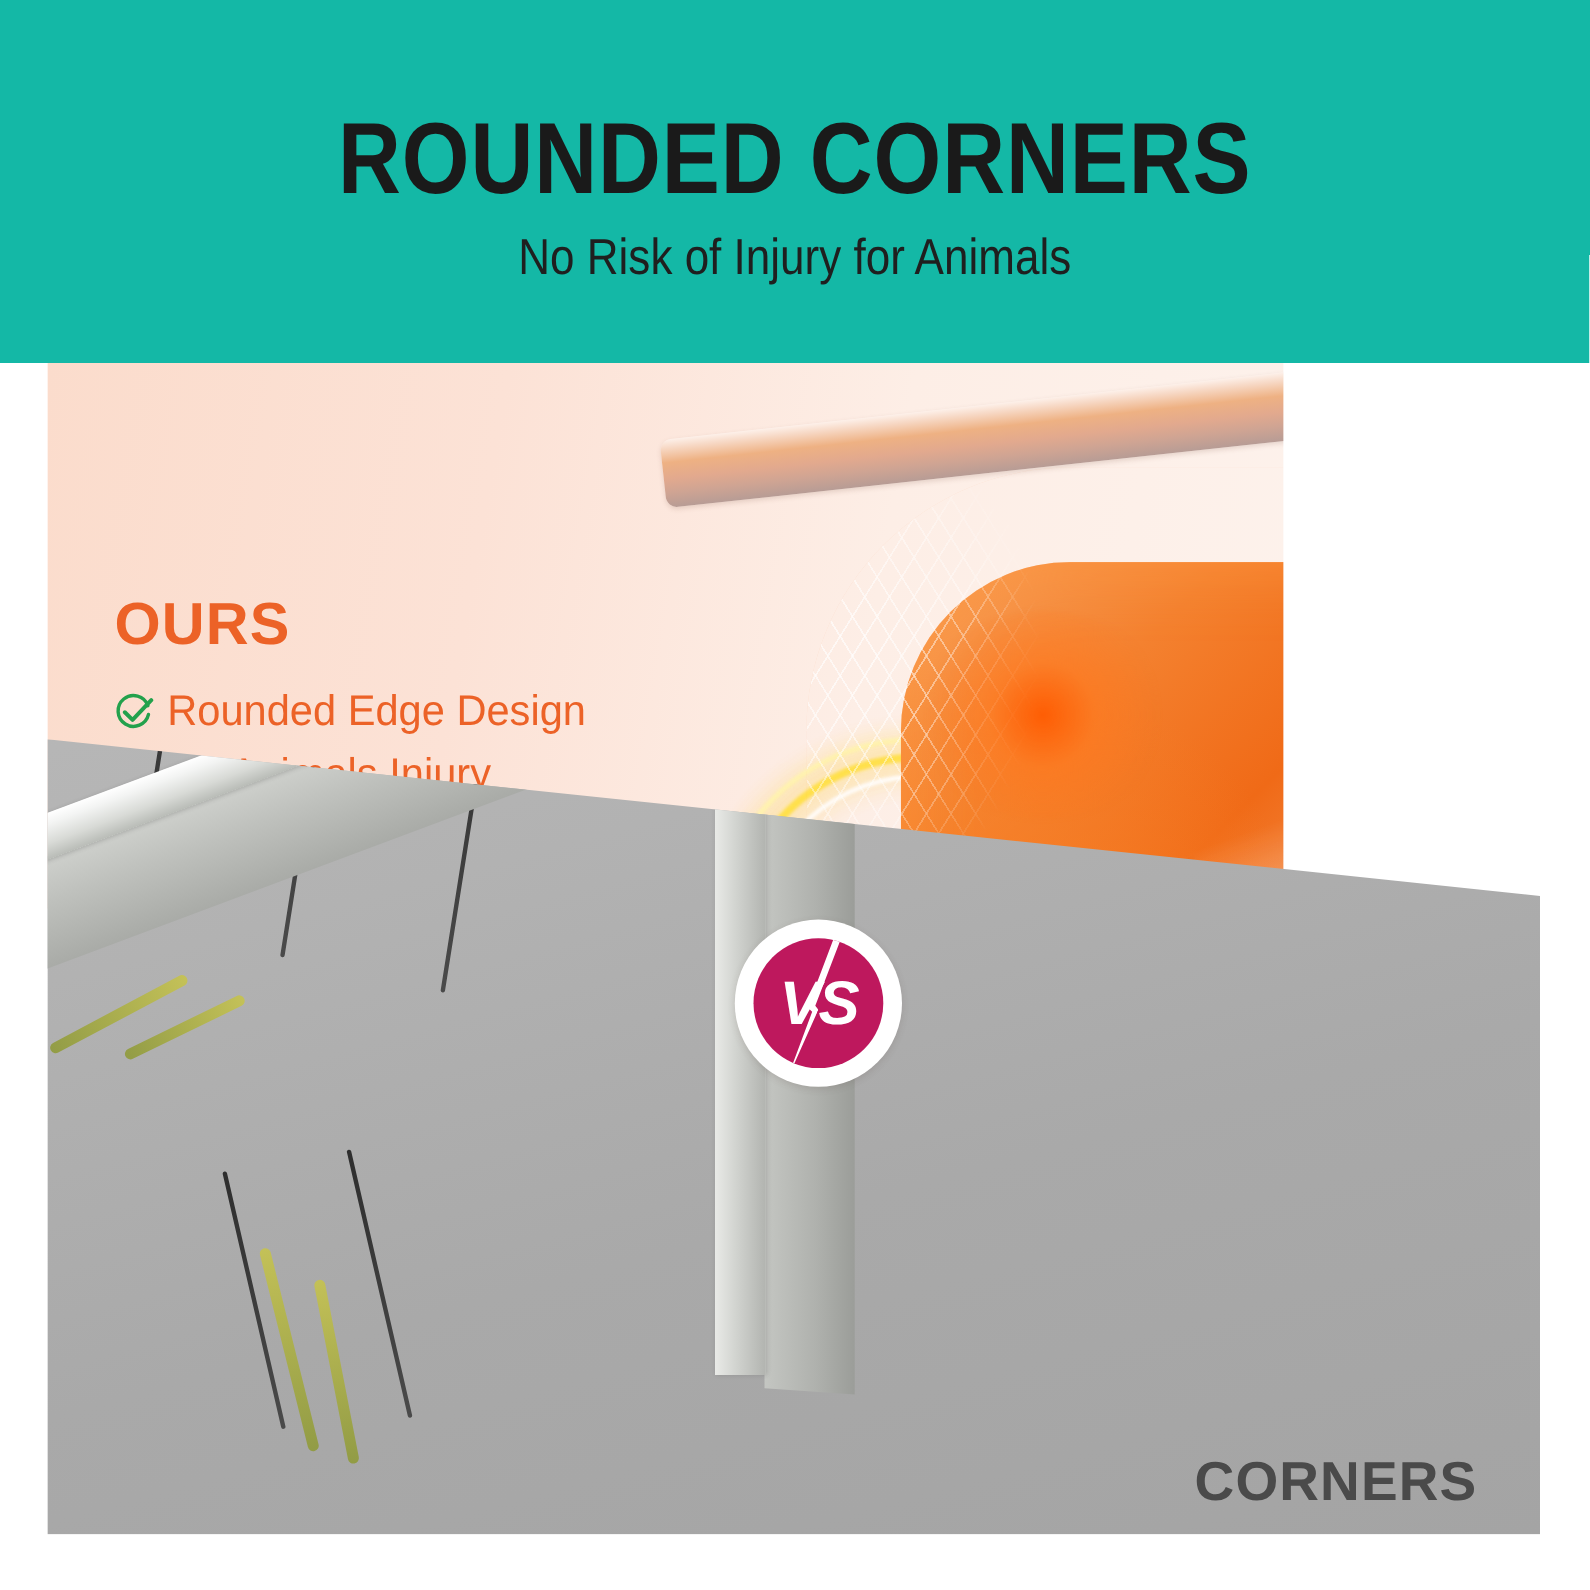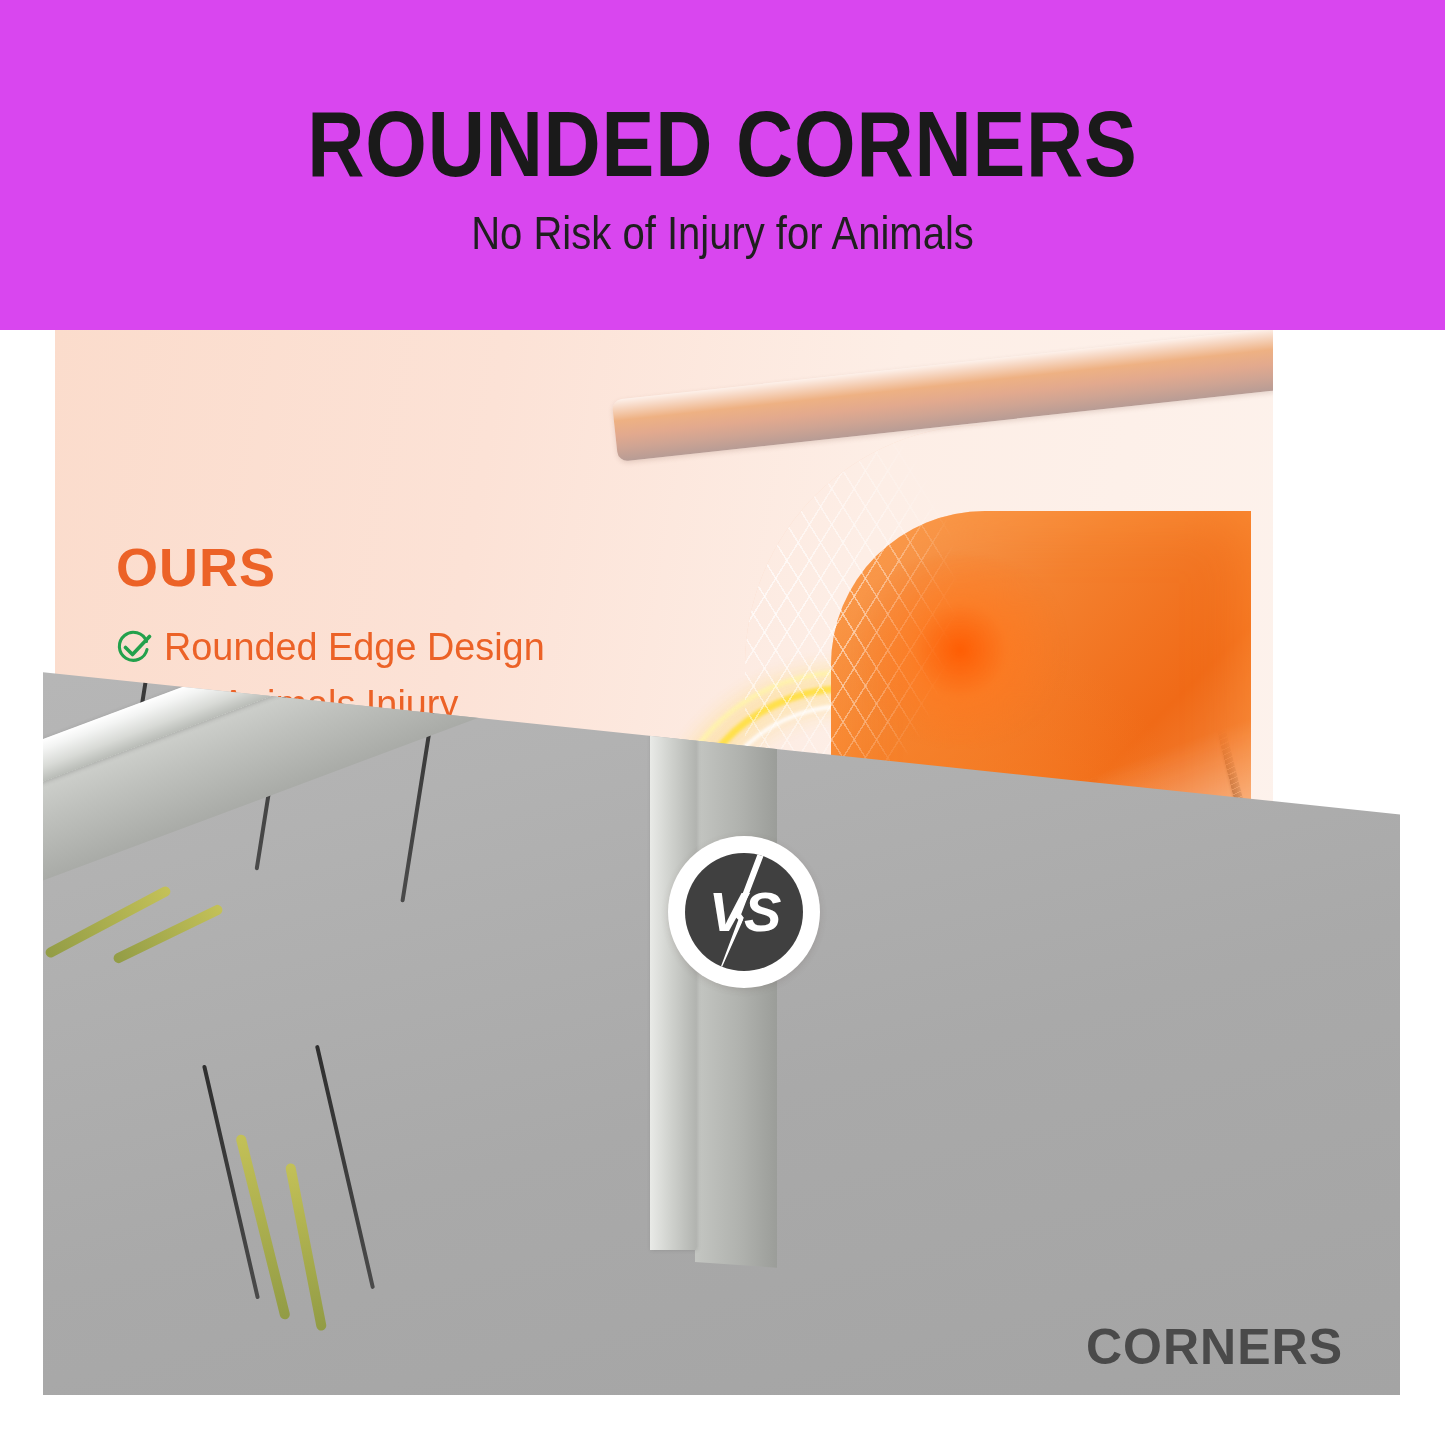--- a/index.html
+++ b/index.html
@@ -14,21 +14,21 @@
     overflow: hidden;
     position: relative;
   }
 
   
   #header {
     position: absolute;
     top: 0; left: 0;
     width: 1445px;
     height: 330px;
-    background: #d946ef;
+    background: #14b8a6;
   }
   #page-title {
     position: absolute;
     top: 96px;
     left: 0;
     width: 1445px;
     text-align: center;
     font-family: "Liberation Sans Narrow", "Liberation Sans", sans-serif;
     font-weight: 700;
     font-size: 92px;
@@ -58,22 +58,22 @@
     position: absolute;
     top: 330px;
     left: 43px;
     width: 1357px;
     height: 1065px;
   }
 
   
   #ours-panel {
     position: absolute;
-    top: 0; left: 12px;
-    width: 1218px;
+    top: 0; left: 0;
+    width: 1124px;
     height: 640px;
     overflow: hidden;
     background:
       linear-gradient(100deg, #fbdccc 0%, #fce2d6 34%, #fdeee6 64%, #fdf2ec 100%);
     -webkit-clip-path: polygon(0 0, 100% 0, 100% 100%, 0 77.5%);
     clip-path: polygon(0 0, 100% 0, 100% 100%, 0 77.5%);
   }
 
   
   .ours-art { position: absolute; inset: 0; pointer-events: none; }
@@ -378,21 +378,21 @@
     display: flex;
     align-items: center;
     justify-content: center;
     box-shadow: 0 2px 7px rgba(90,70,60,.16);
     z-index: 30;
   }
   #vs-inner {
     width: 118px;
     height: 118px;
     border-radius: 50%;
-    background: #404040;
+    background: #be185d;
     position: relative;
     overflow: hidden;
   }
   #vs-text {
     position: absolute;
     left: 0; top: 0;
     width: 118px; height: 118px;
     display: flex;
     align-items: center;
     justify-content: center;

